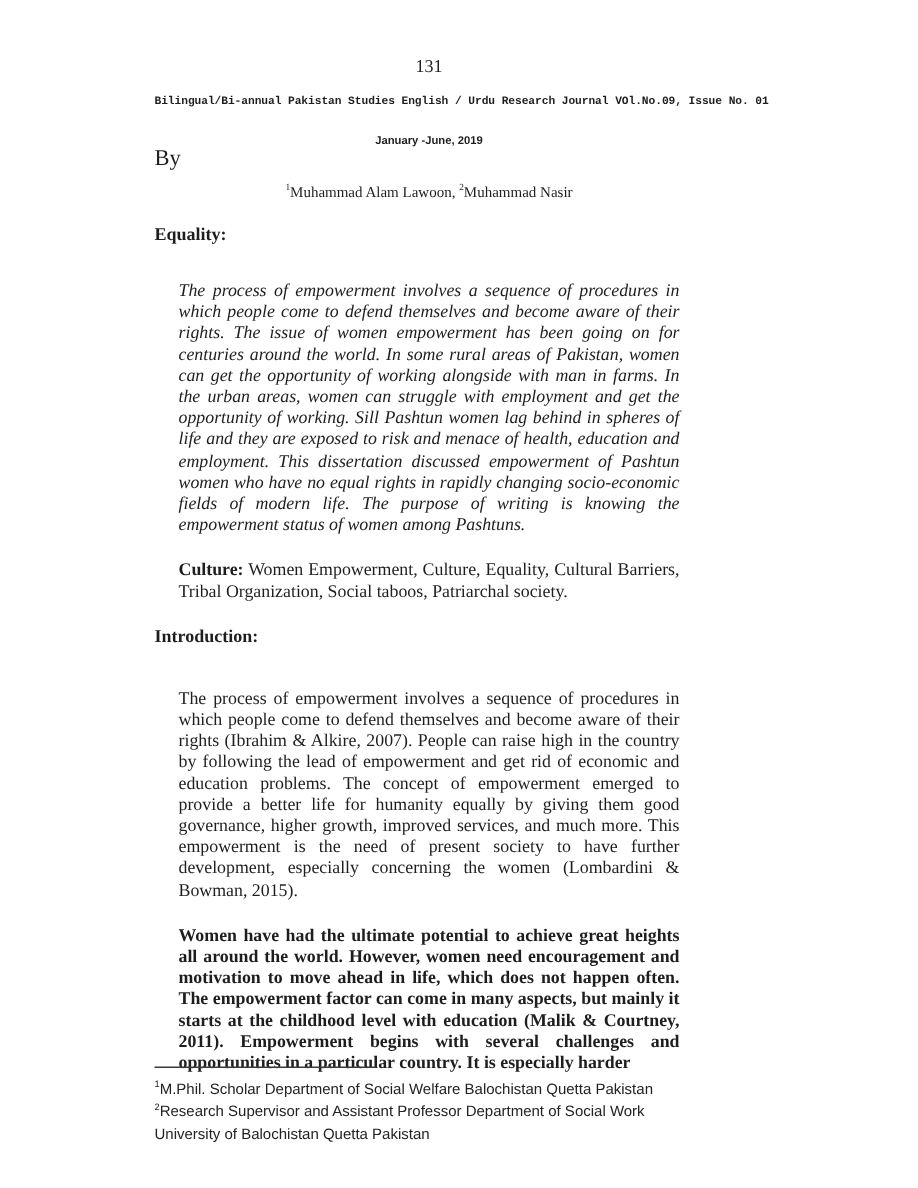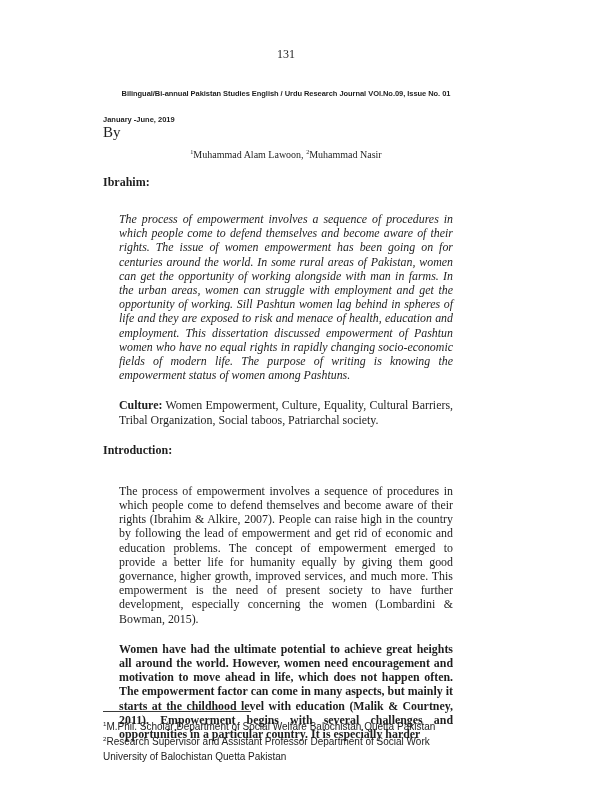--- a/index.html
+++ b/index.html
@@ -8,42 +8,42 @@
     width: 612px;
     height: 792px;
     background: #ffffff;
     color: #1e1e1e;
     font-family: "Liberation Serif", serif;
     overflow: hidden;
   }
   .content {
     position: absolute;
     left: 103px;
-    top: 10px;
+    top: 0;
     width: 366px;
   }
   .page-number {
     padding-top: 37px;
     text-align: center;
     font-size: 12px;
     line-height: 14px;
   }
   .journal-header {
-    margin-top: 28px;
+    margin-top: 12px;
     text-align: center;
-    font-family: Liberation Sans, sans-serif;
+    font-family: Liberation Mono, monospace;
     font-weight: bold;
     font-size: 7.5px;
     letter-spacing: -0.05px;
     line-height: 10px;
     white-space: nowrap;
   }
   .issue-date {
     margin-top: 16px;
-    text-align: left;
+    text-align: center;
     font-family: "Liberation Sans", sans-serif;
     font-weight: bold;
     font-size: 7.5px;
     line-height: 10px;
     white-space: nowrap;
   }
   .article-title {
     margin-top: 10px;
     text-align: center;
     font-weight: bold;
@@ -114,21 +114,21 @@
 
     <div class="journal-header">Bilingual/Bi-annual Pakistan Studies English / Urdu Research Journal VOl.No.09, Issue No. 01</div>
 
     <div class="issue-date">January -June, 2019</div>
 
 
     <div class="byline">By</div>
 
     <div class="authors-line"><sup>1</sup>Muhammad Alam Lawoon, <sup>2</sup>Muhammad Nasir</div>
 
-    <div class="section-heading">Ibrahim:</div>
+    <div class="section-heading">Equality:</div>
 
     <p class="body-text abstract-text">The process of empowerment involves a sequence of procedures in which people come to defend themselves and become aware of their rights. The issue of women empowerment has been going on for centuries around the world. In some rural areas of Pakistan, women can get the opportunity of working alongside with man in farms. In the urban areas, women can struggle with employment and get the opportunity of working. Sill Pashtun women lag behind in spheres of life and they are exposed to risk and menace of health, education and employment.  This dissertation discussed empowerment of Pashtun women who have no equal rights in rapidly changing socio-economic fields of modern life. The purpose of writing is knowing the empowerment status of women among Pashtuns.</p>
 
     <p class="body-text keywords"><b class="kw-label">Culture:</b><span> Women Empowerment, Culture, Equality, Cultural Barriers, Tribal Organization, Social taboos, Patriarchal society.</span></p>
 
     <div class="section-heading intro-heading">Introduction:</div>
 
     <p class="body-text para-1">The process of empowerment involves a sequence of procedures in which people come to defend themselves and become aware of their rights (Ibrahim &amp; Alkire, 2007). People can raise high in the country by following the lead of empowerment and get rid of economic and education problems. The concept of empowerment emerged to provide a better life for humanity equally by giving them good governance, higher growth, improved services, and much more. This empowerment is the need of present society to have further development, especially concerning the women (Lombardini &amp; Bowman, 2015).</p>
 
     <p class="body-text para-2">Women have had the ultimate potential to achieve great heights all around the world. However, women need encouragement and motivation to move ahead in life, which does not happen often. The empowerment factor can come in many aspects, but mainly it starts at the childhood level with education (Malik &amp; Courtney, 2011). Empowerment begins with several challenges and opportunities in a particular country. It is especially harder</p>

